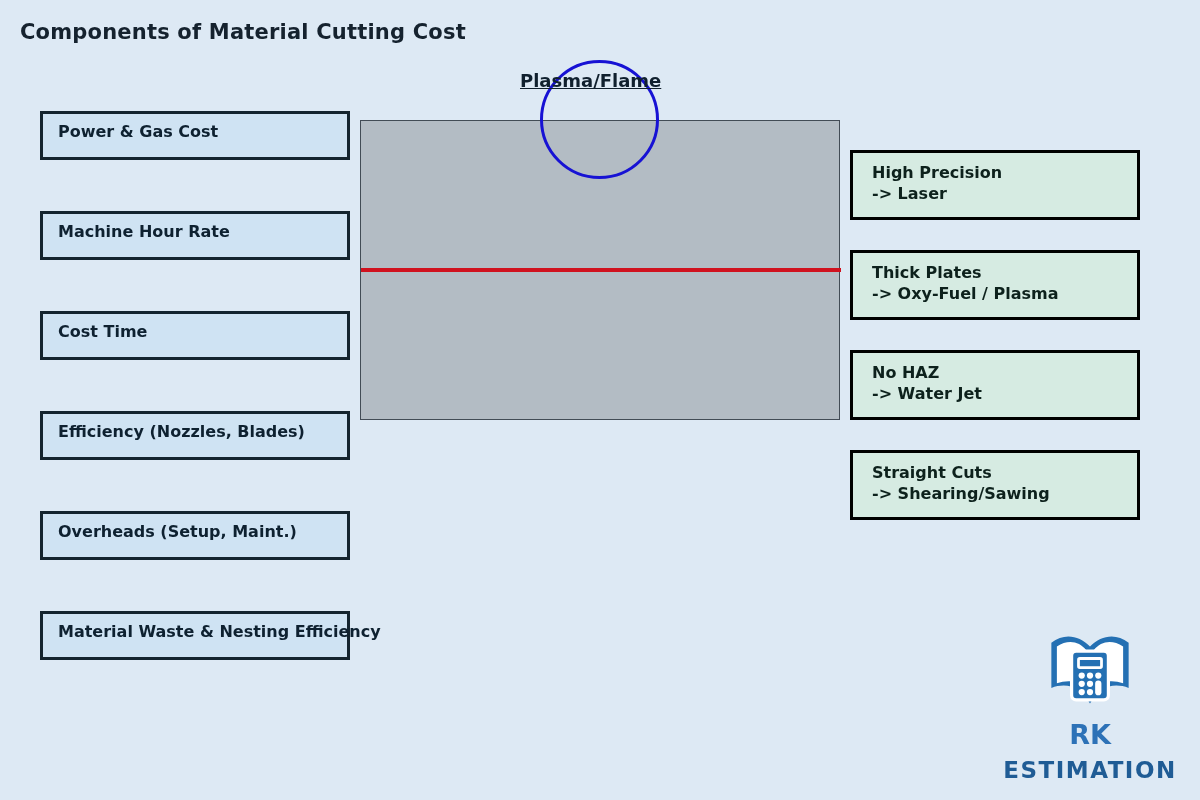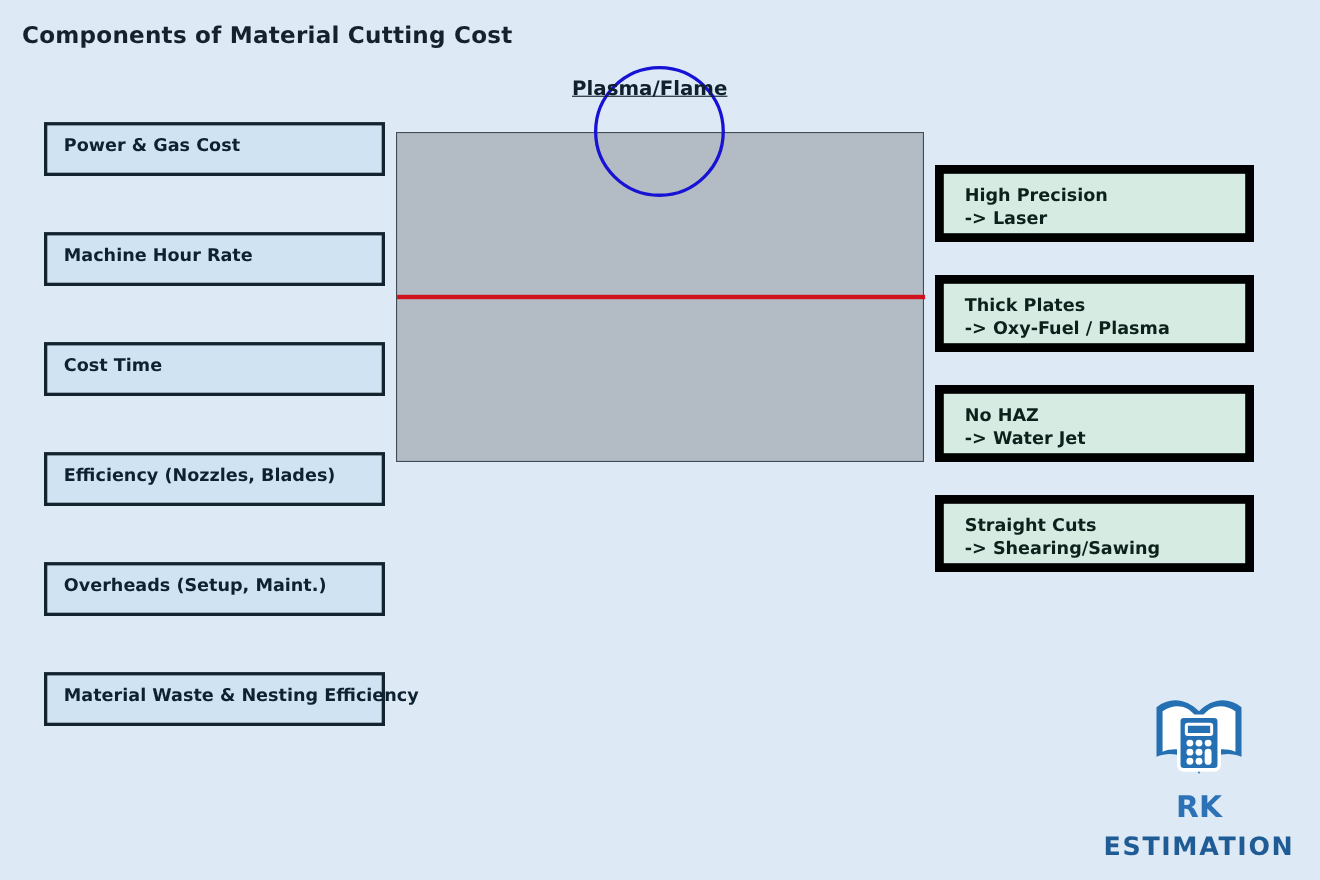--- a/index.html
+++ b/index.html
@@ -12,21 +12,21 @@
     font-size:21px;font-weight:bold;color:#15222e;letter-spacing:.2px;
   }
   .cost-box{
     position:absolute;left:40px;width:310px;height:49px;box-sizing:border-box;
     background:#cfe3f3;border:3px solid #13242f;
     padding:8px 0 0 15px;font-size:16px;font-weight:bold;color:#0e2130;
     white-space:nowrap;overflow:visible;
   }
   .rec-box{
     position:absolute;left:850px;width:290px;height:70px;box-sizing:border-box;
-    background:#d6ebe2;border:8px solid #000000;
+    background:#d6ebe2;border:3px solid #000000;
     padding:9px 0 0 19px;font-size:16px;font-weight:bold;color:#0d211c;
     line-height:21px;white-space:nowrap;
   }
   .plate{
     position:absolute;left:360px;top:120px;width:480px;height:300px;box-sizing:border-box;
     background:#b3bcc4;border:1px solid #424c56;z-index:1;
   }
   .cut-line{
     position:absolute;left:361px;top:268px;width:480px;height:4px;
     background:#d0121f;z-index:2;

